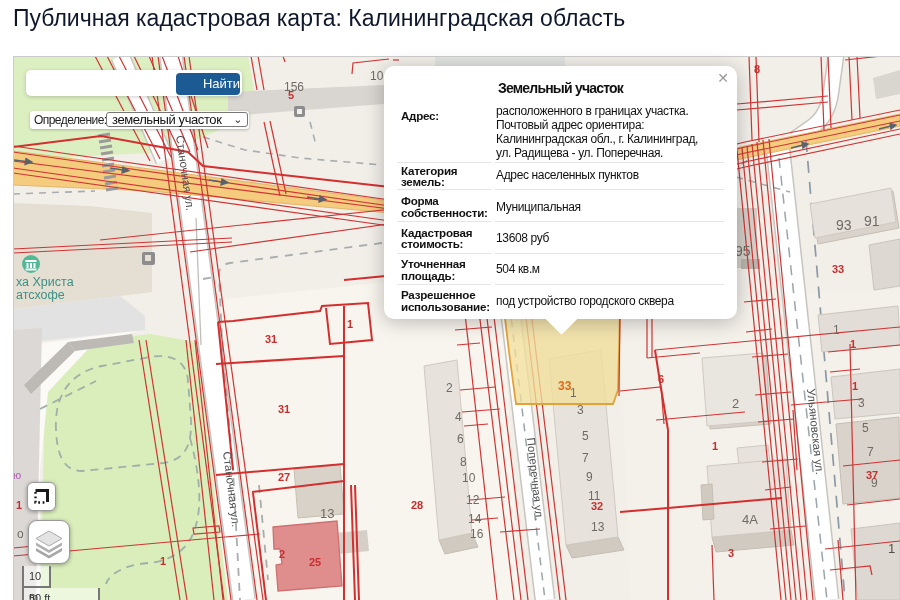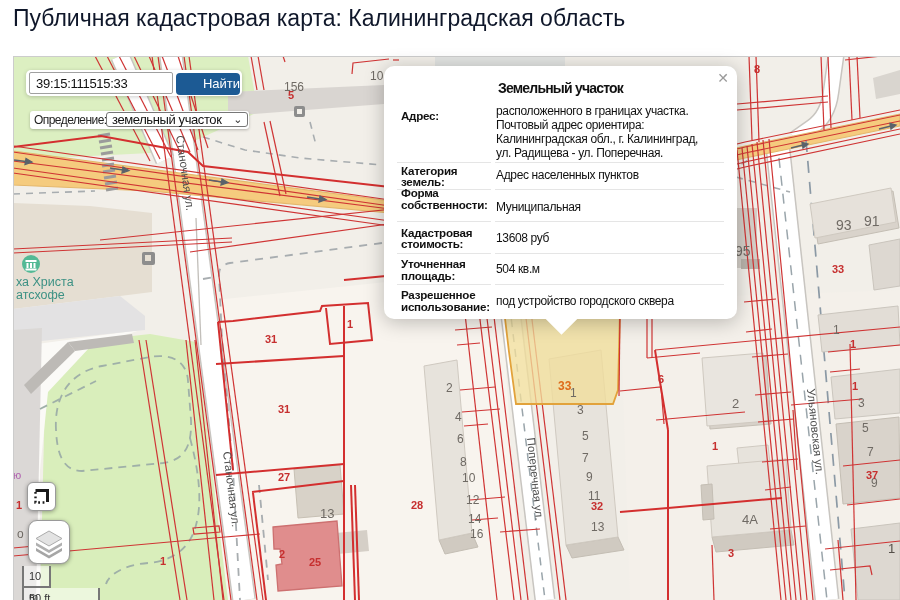--- a/index.html
+++ b/index.html
@@ -450,21 +450,20 @@
       </g>
 
       <text x="13" y="479" font-family="Liberation Sans, sans-serif" font-size="11" fill="#b05fb0">ю</text>
 
       <line x1="13.5" y1="56" x2="13.5" y2="600" stroke="#cccccc" stroke-width="1"></line>
       <line x1="13" y1="56.5" x2="900" y2="56.5" stroke="#cccccc" stroke-width="1"></line>
     </g>
   </svg>
 
   <div id="searchbox">
-    <input type="text" value="39:15:111515:33" readonly="" style="">
     <div class="btn">Найти</div>
   </div>
 
   <div id="defbox">
     <span class="lab">Определение:</span>
       <span class="sel">земельный участок<span class="chev">⌄</span></span>
   </div>
 
   <div id="btn-measure" class="mapbtn">
     <svg width="27" height="27" viewBox="0 0 27 27">
@@ -497,21 +496,21 @@
     <div class="sepl" style="top:155px"></div>
       <div class="sepr" style="top:155px"></div>
     <div class="sepl" style="top:186.5px"></div>
       <div class="sepr" style="top:186.5px"></div>
     <div class="sepl" style="top:218px"></div>
       <div class="sepr" style="top:218px"></div>
     <div class="pl" style="top:44px">Адрес:</div>
     <div class="pv" style="top:37.5px">расположенного в границах участка.<br>Почтовый адрес ориентира:<br>Калининградская обл., г. Калининград,<br>ул. Радищева - ул. Поперечная.</div>
     <div class="pl" style="top:98.5px">Категория земель:</div>
     <div class="pv" style="top:102px">Адрес населенных пунктов</div>
-    <div class="pl" style="top:121px">Форма собственности:</div>
+    <div class="pl" style="top:129px">Форма собственности:</div>
     <div class="pv" style="top:134px">Муниципальная</div>
     <div class="pl" style="top:160.5px">Кадастровая стоимость:</div>
     <div class="pv" style="top:165px">13608 руб</div>
     <div class="pl" style="top:192px">Уточненная площадь:</div>
     <div class="pv" style="top:196px">504 кв.м</div>
     <div class="pl" style="top:223px">Разрешенное использование:</div>
     <div class="pv" style="top:228px">под устройство городского сквера</div>
   </div>
 </div>
 

